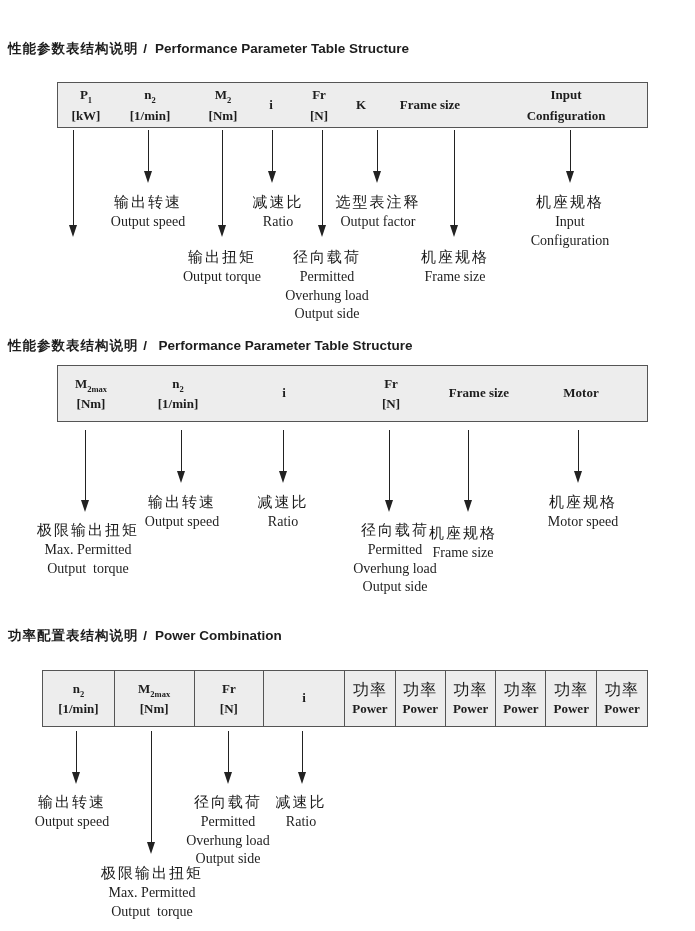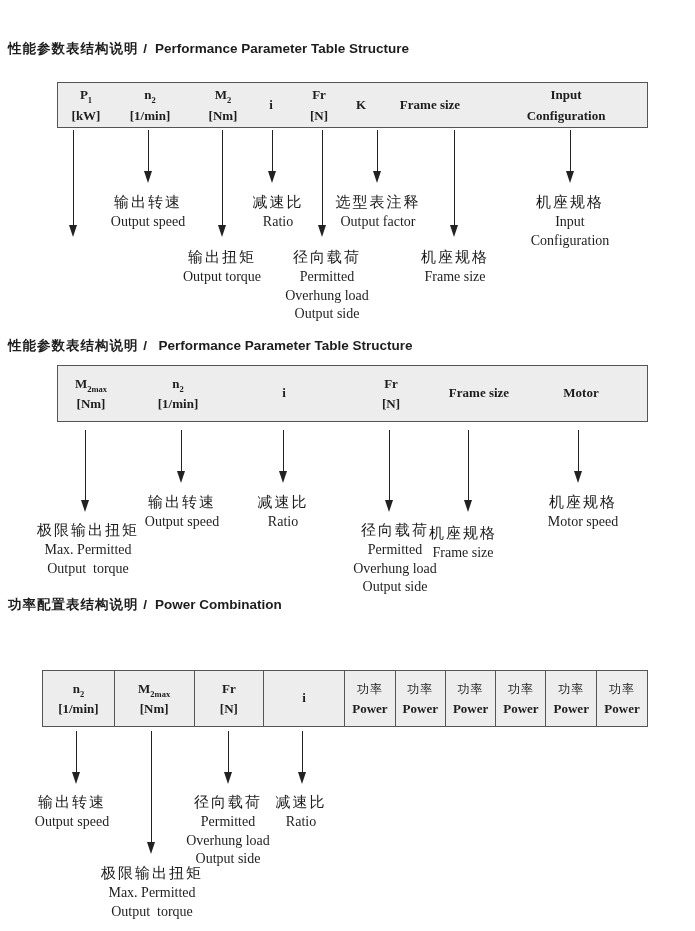--- a/index.html
+++ b/index.html
@@ -23,21 +23,21 @@
   .hcell{position:absolute;top:0;height:100%;transform:translateX(-50%);
          display:flex;flex-direction:column;justify-content:center;align-items:center;
          row-gap:6px;font-weight:bold;font-size:13px;white-space:nowrap;line-height:13px;}
   sub{font-size:8.5px;line-height:6px;}
 
   
   .t3wrap{position:absolute;display:flex;background:#ededed;border:1px solid #555;box-sizing:border-box;}
   .t3cell{display:flex;flex-direction:column;justify-content:center;align-items:center;
           row-gap:6px;font-weight:bold;font-size:13px;line-height:13px;box-sizing:border-box;white-space:nowrap;}
   .t3cell + .t3cell{border-left:1px solid #555;}
-  .pcell .p-zh{font-weight:normal;font-size:12px;letter-spacing:1px;}
+  .pcell .p-zh{font-weight:normal;font-size:16px;letter-spacing:1px;}
   .pcell .p-en{font-weight:bold;font-size:13px;}
 
   
   .arrow{position:absolute;transform:translateX(-50%);display:flex;flex-direction:column;align-items:center;}
   .arrow .shaft{flex:1;width:1px;background:#222;}
   .arrow .head{width:0;height:0;border-left:4px solid transparent;border-right:4px solid transparent;
                border-top:12px solid #222;}
 
   
   .lbl{position:absolute;transform:translateX(-50%);text-align:center;}
@@ -225,21 +225,21 @@
       <div class="zh">径向载荷</div>
       <div class="en">Permitted
 Overhung load
 Output side</div>
     </div>
   <div class="lbl" style="left:463px;top:524px">
       <div class="zh">机座规格</div>
       <div class="en">Frame size</div>
     </div>
 
-  <div class="sec-heading" style="top:596px">
+  <div class="sec-heading" style="top:627px">
     <span class="h-zh">功率配置表结构说明 /</span><span class="h-en">Power Combination</span>
   </div>
 
   <div class="t3wrap" style="left:42px;top:670px;width:606px;height:57px">
     <div class="t3cell" style="width:71px">
         <div class="sym"><span>n</span><sub>2</sub></div>
         <div class="unit">[1/min]</div>
       </div>
     <div class="t3cell" style="width:80px">
         <div class="sym"><span>M</span><sub>2max</sub></div>

